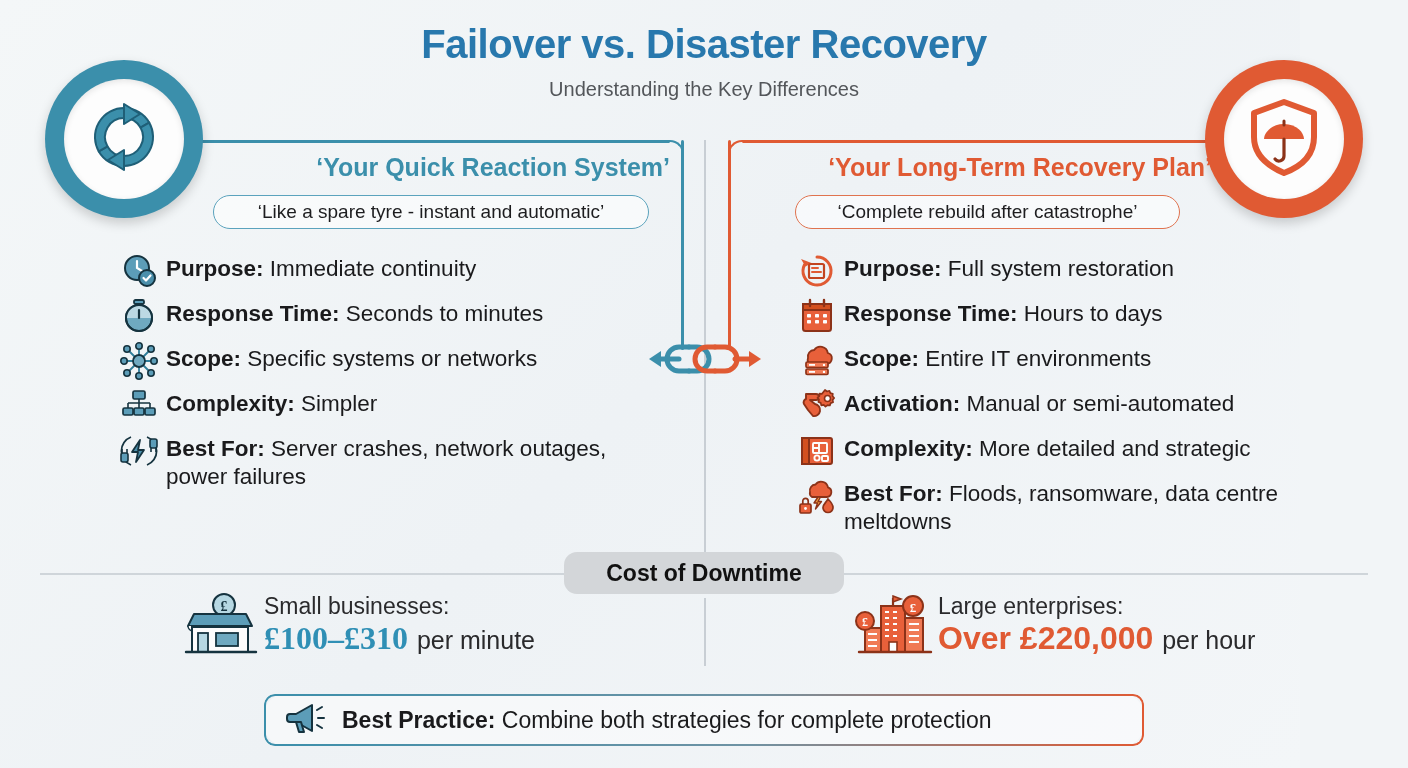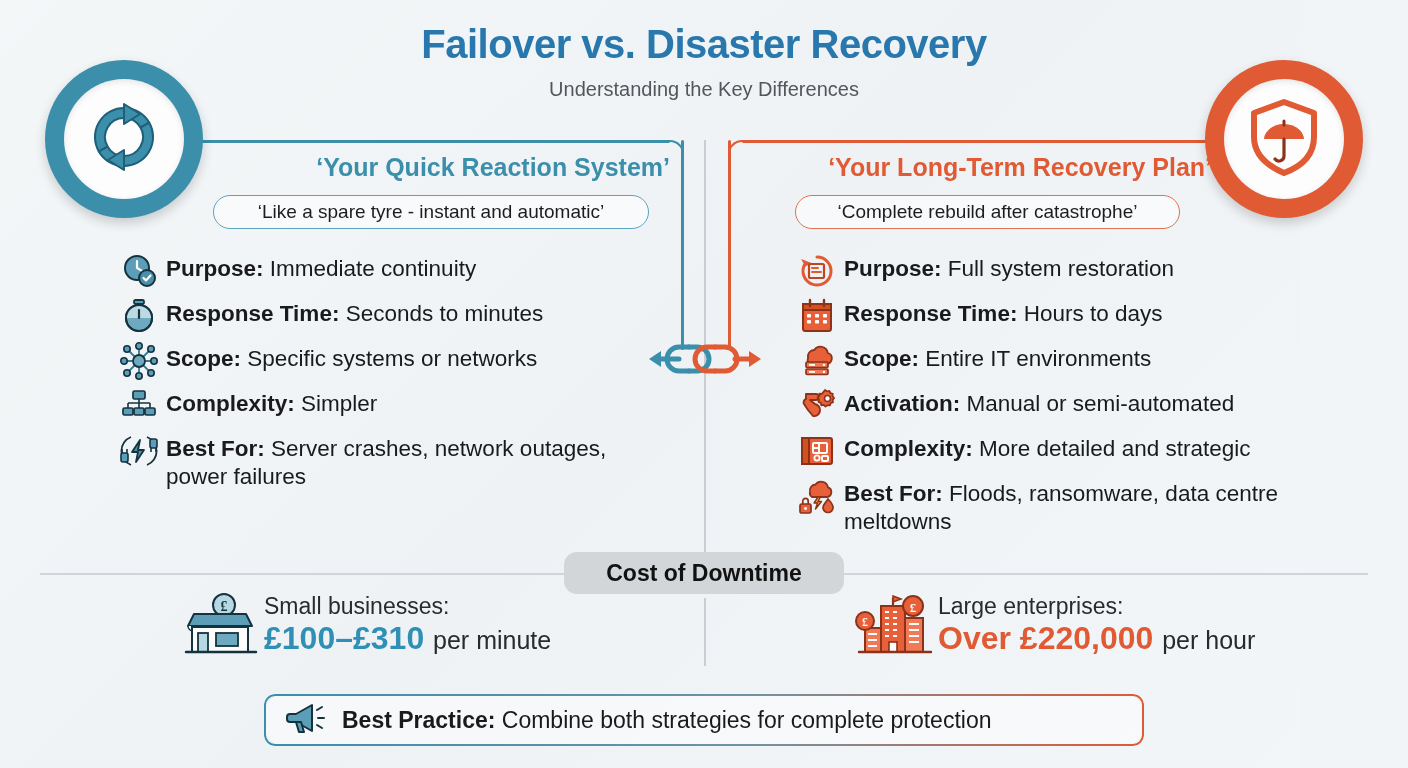--- a/index.html
+++ b/index.html
@@ -125,21 +125,21 @@
   #cost-divider {
     position: absolute; left: 704px; top: 598px;
     width: 1.5px; height: 68px; background: #c8ced4;
   }
   .cost-block { position: absolute; display: flex; align-items: center; }
   #cost-left  { left: 178px; top: 592px; }
   #cost-right { left: 852px; top: 592px; }
   .cost-icon { width: 86px; min-width: 86px; display: flex; align-items: center; justify-content: center; }
   .cost-label { font-size: 23px; color: #2a2a2c; line-height: 1.15; }
   .cost-value { font-size: 32px; font-weight: bold; line-height: 1.2; }
-  .cost-value .amt-teal { color: #2f8fb5; }
+  .cost-value .amt-teal { color: #2f8fb5; font-family: Liberation Serif, serif; }
   .cost-value .amt-orange { color: #e05a33; }
   .cost-value .unit { font-size: 25px; font-weight: normal; color: #2a2a2c; }
 
   
   #banner {
     position: absolute; left: 264px; top: 694px;
     width: 880px; height: 52px;
     border-radius: 21px;
     background: rgba(255,255,255,0.45);
     display: flex; align-items: center;

